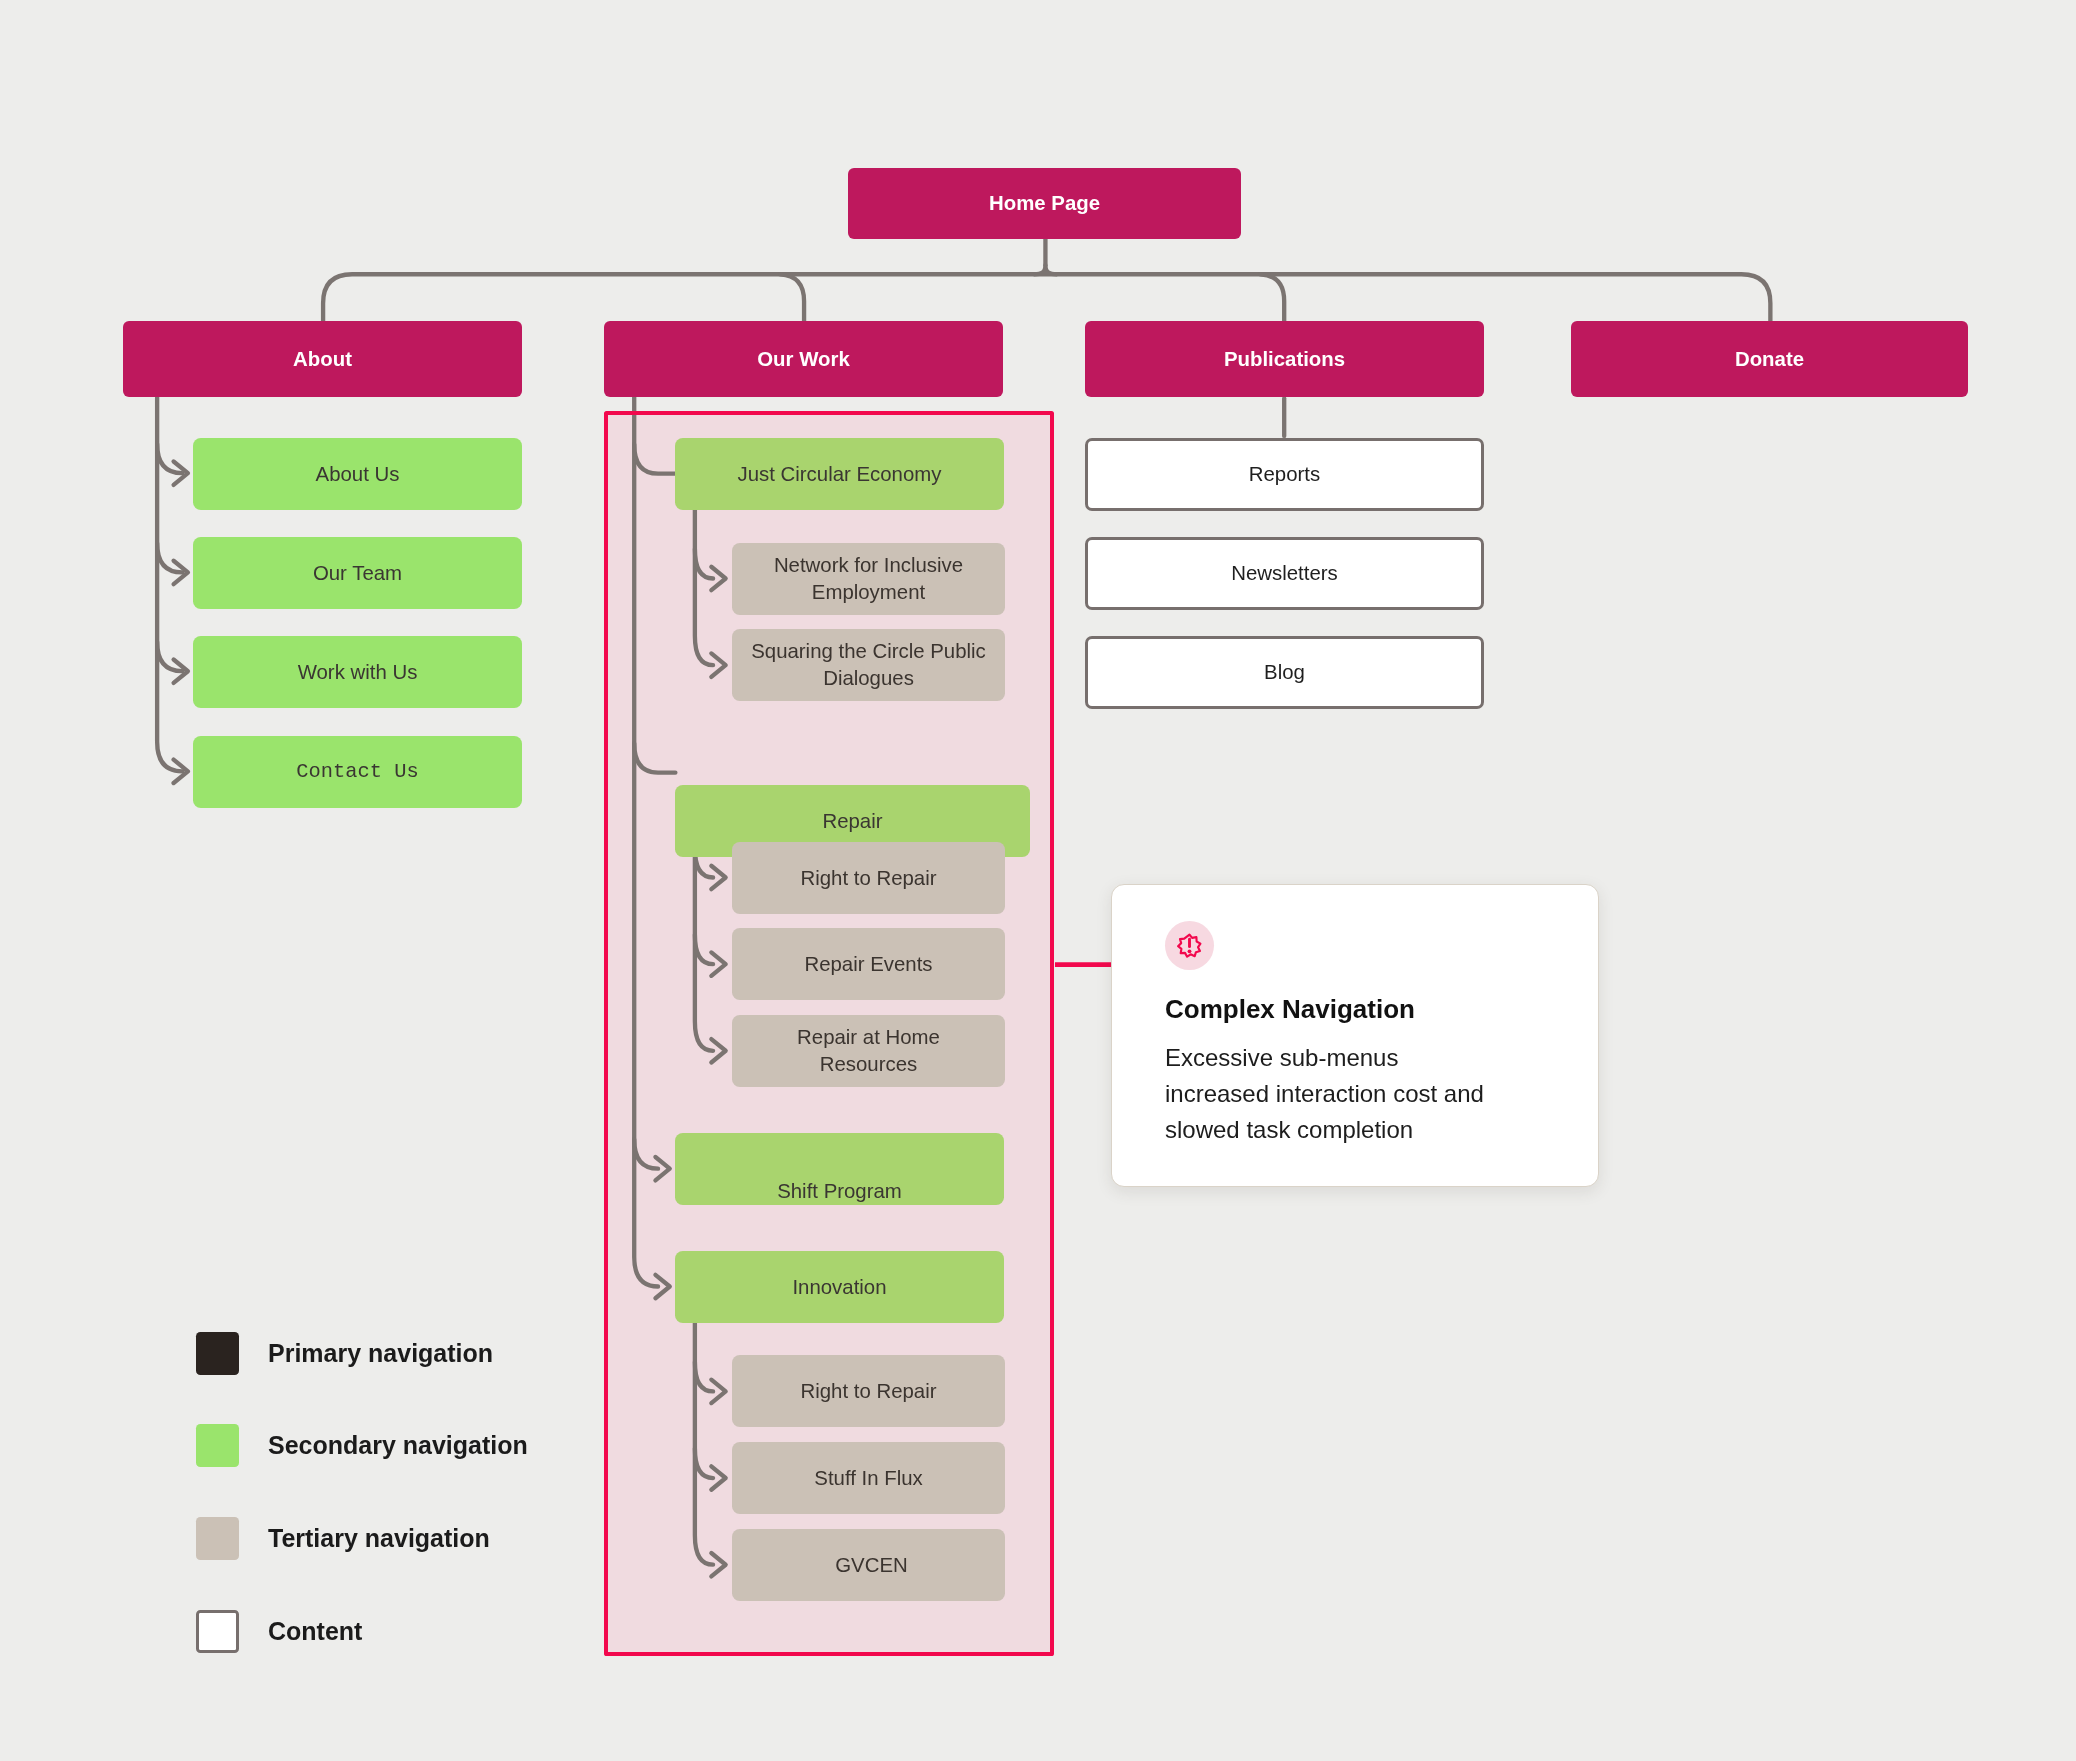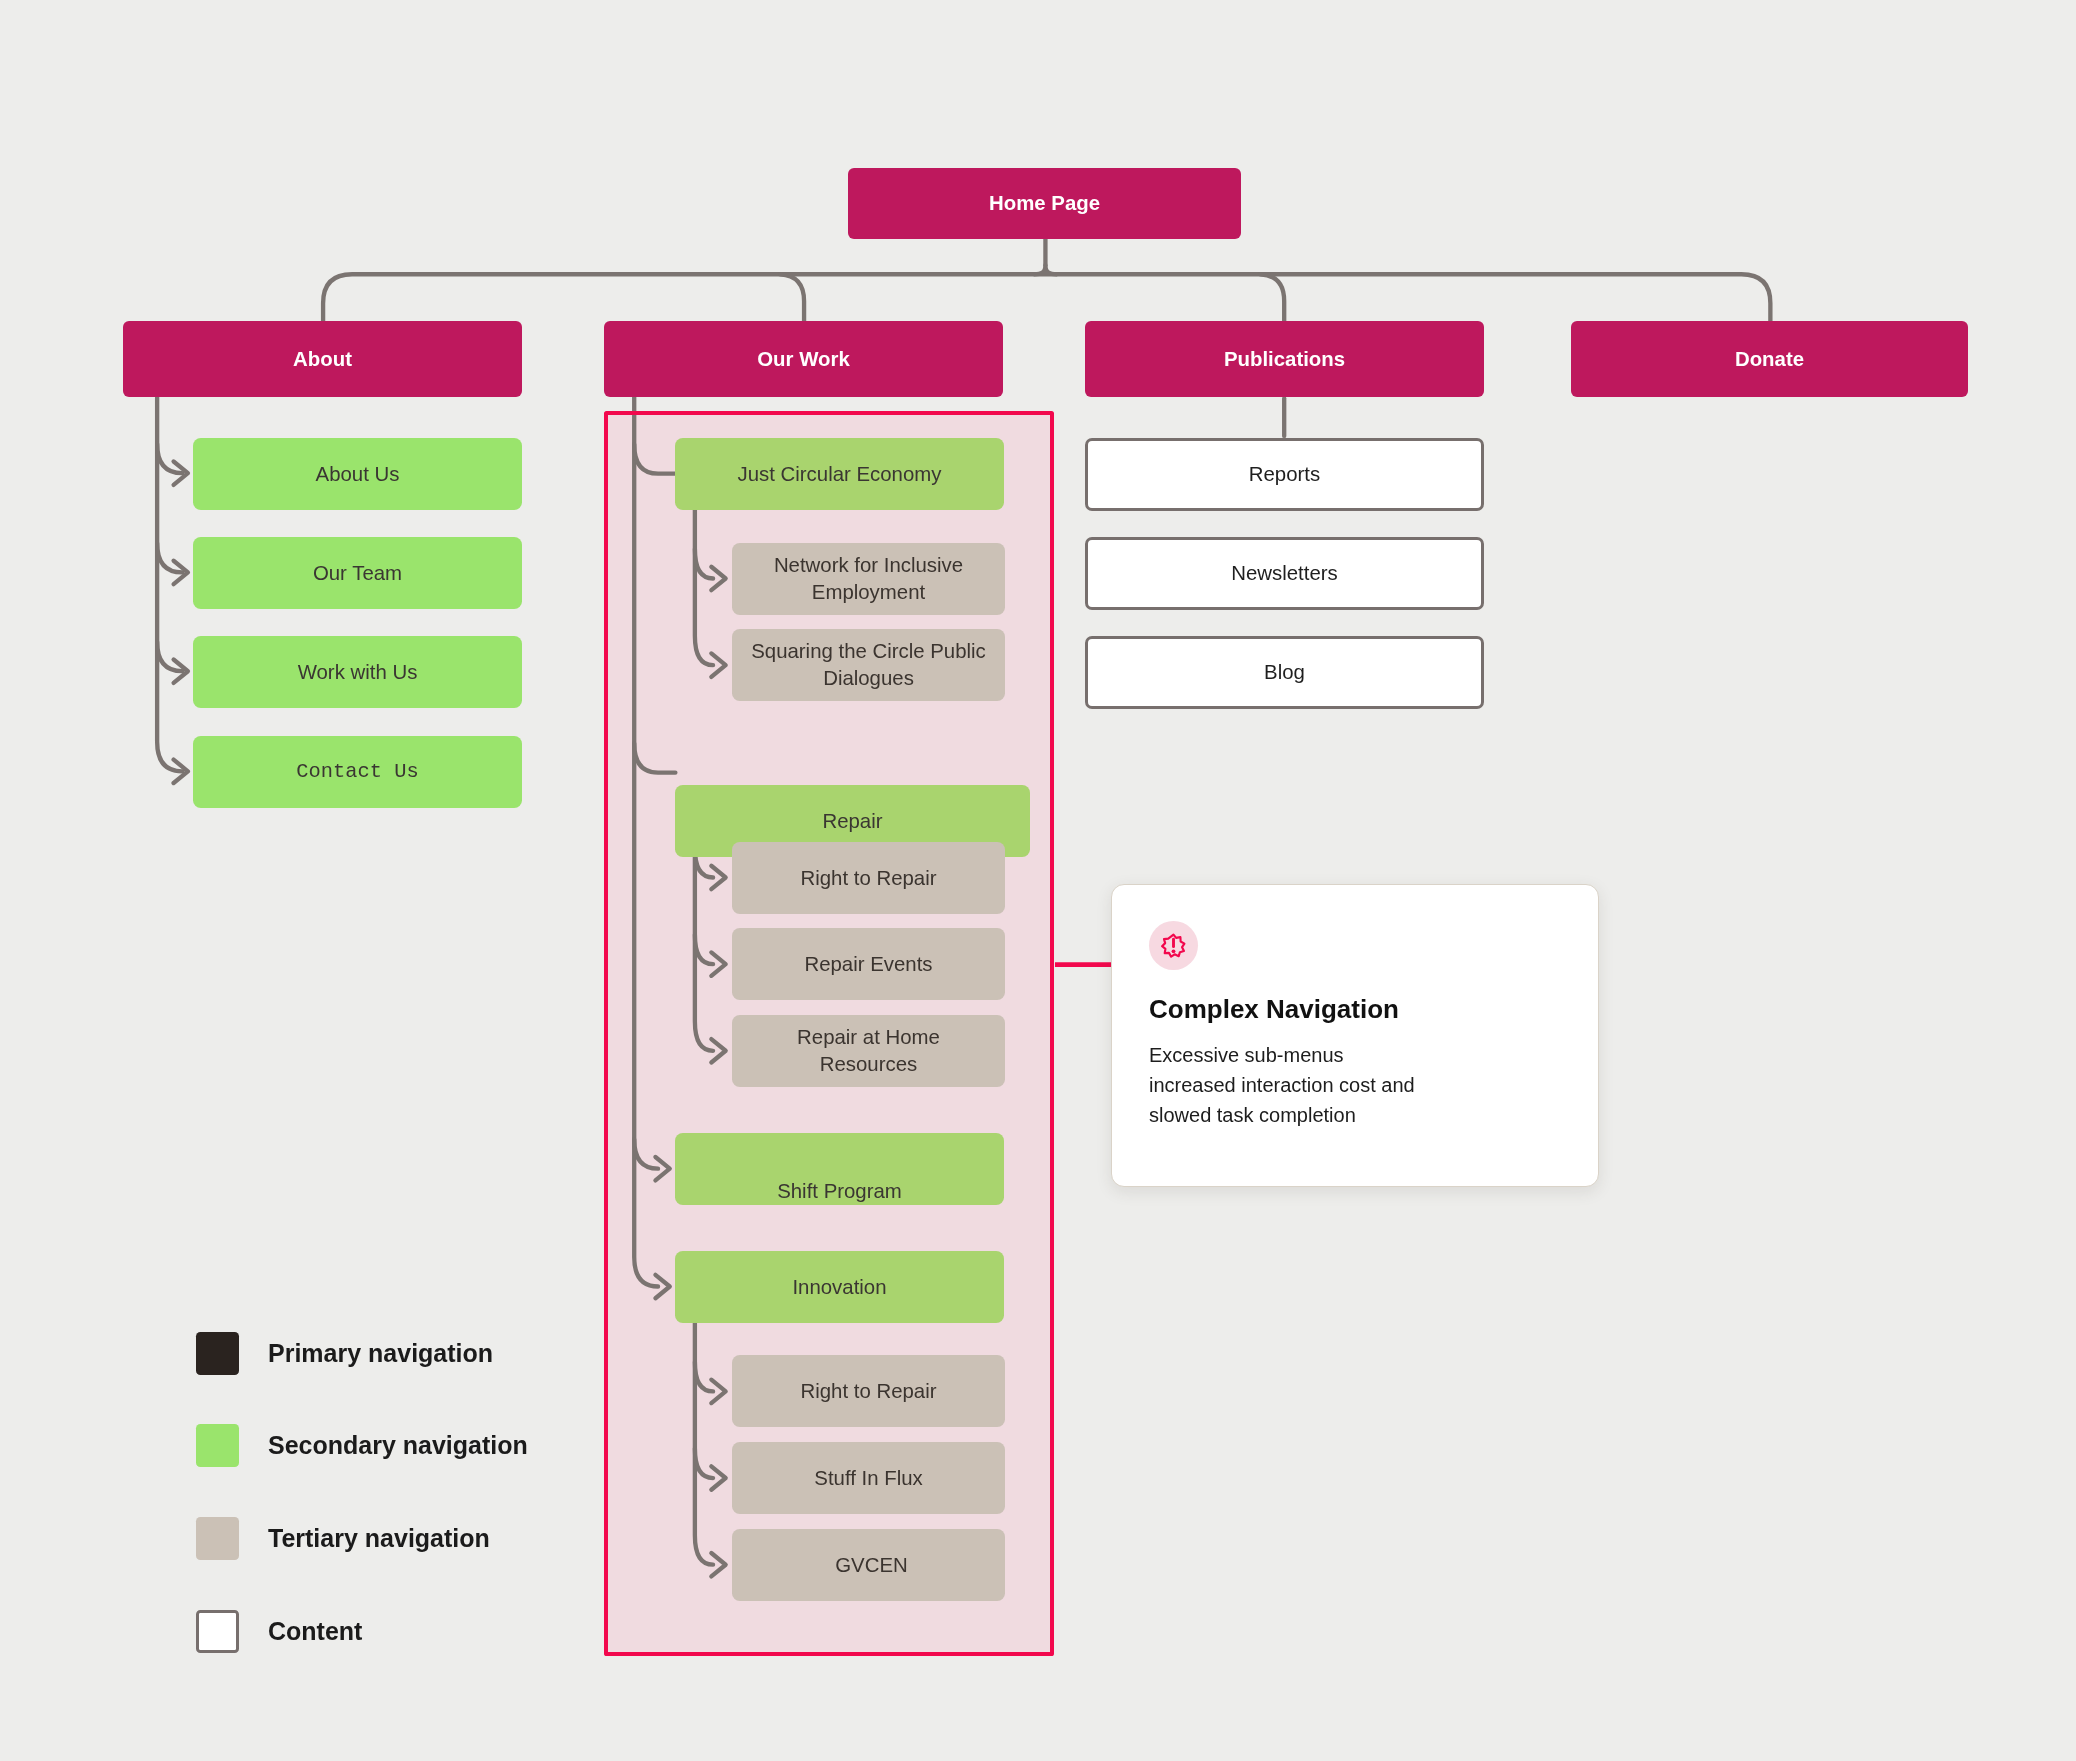--- a/index.html
+++ b/index.html
@@ -26,31 +26,31 @@
   .pink-fill{
     background:#F0DBE0;border-radius:2.6px;
   }
   .pink-stroke{
     border:4.8px solid #F2084D;border-radius:2.6px;background:transparent;pointer-events:none;
   }
   svg.wires{position:absolute;left:0;top:0;}
   .callout{
     background:#FFFFFF;border:1.3px solid #DAD3C8;border-radius:13px;
     box-shadow:0 4.3px 15.6px rgba(60,50,40,0.10);
-    padding:36px 37px;
+    padding:36px 53px;
   }
   .callout .icon-wrap{
     width:49px;height:49px;border-radius:50%;background:#F7D9E1;
     display:flex;align-items:center;justify-content:center;
   }
   .callout h1{
     margin:25px 0 0 0;font-size:26px;font-weight:700;color:#111111;line-height:1.1;
   }
   .callout .body{
-    margin-top:16.5px;font-size:20px;color:#1D1D1D;line-height:1.5;font-weight:400;
+    margin-top:16.5px;font-size:24px;color:#1D1D1D;line-height:1.5;font-weight:400;
   }
   .legend-row{position:absolute;display:flex;align-items:center;}
   .swatch{width:43px;height:43px;border-radius:4.3px;flex:0 0 auto;}
   .sw-primary{background:#2A231F;}
   .sw-secondary{background:#9AE46C;}
   .sw-tertiary{background:#CBC1B6;}
   .sw-content{background:#FFFFFF;border:3.5px solid #776F6D;box-sizing:border-box;}
   .legend-label{margin-left:29px;font-size:25px;font-weight:700;color:#1B1B1B;}
 </style>
 </head>

